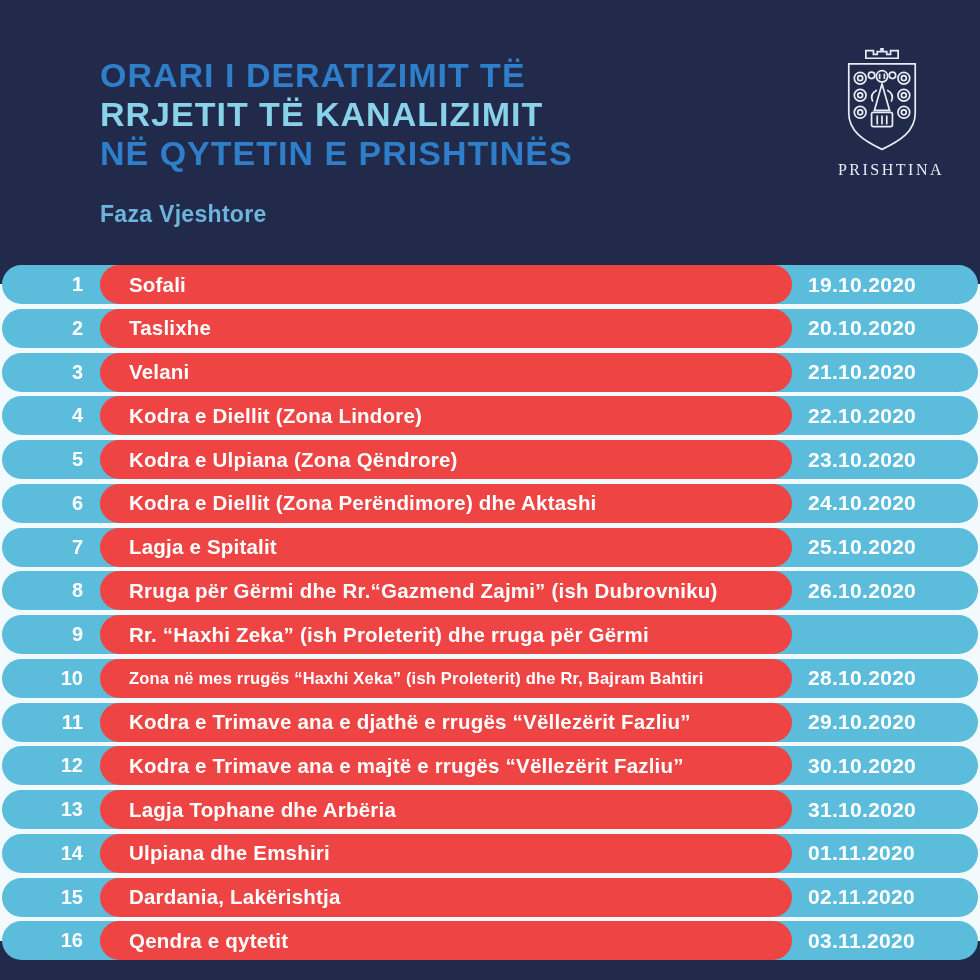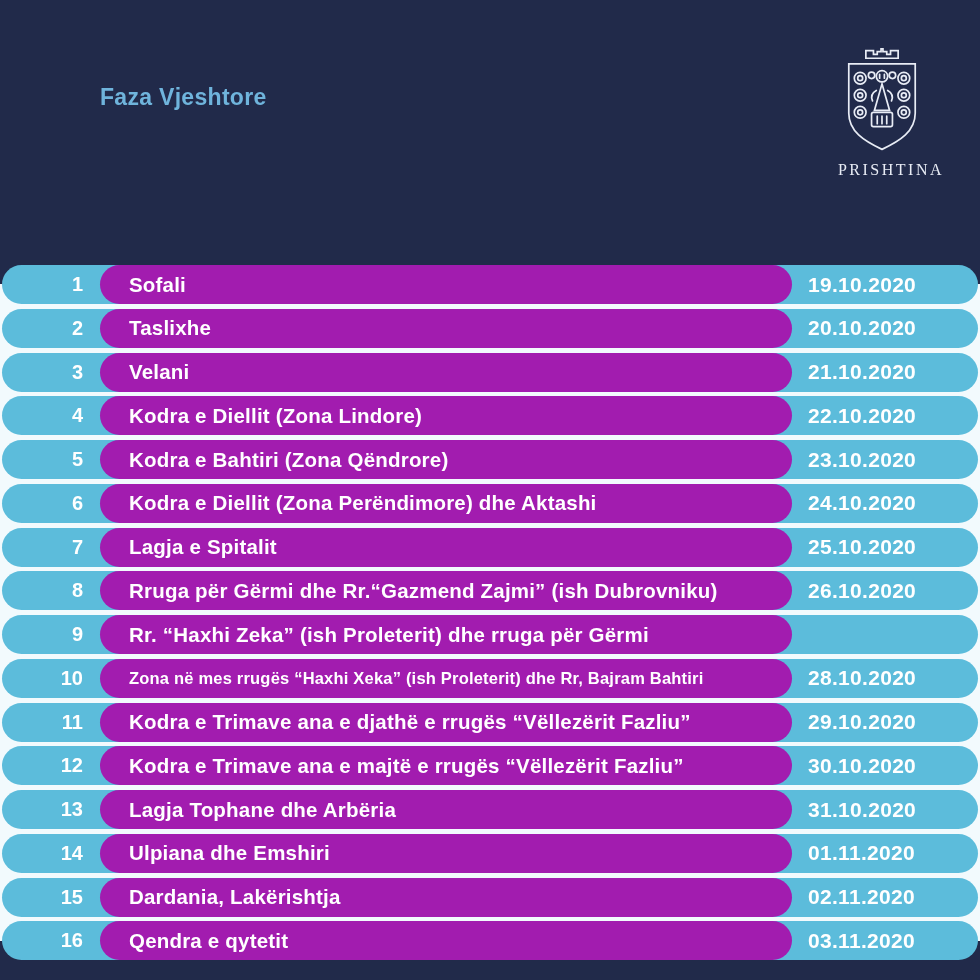--- a/index.html
+++ b/index.html
@@ -75,21 +75,21 @@
     flex: none;
     width: 98px;
     justify-content: flex-end;
     padding-right: 17px;
     font-size: 20px;
     font-weight: bold;
   }
   .main {
     flex: none;
     width: 692px;
-    background: #a21caf;
+    background: #ef4444;
     border-radius: 19.5px;
     padding-left: 29px;
     font-size: 20.5px;
     font-weight: bold;
     letter-spacing: 0.2px;
     white-space: nowrap;
     overflow: hidden;
   }
   .row.small .main { font-size: 16.5px; }
   .date {
@@ -99,20 +99,25 @@
     font-weight: bold;
     letter-spacing: 0.3px;
   }
 </style>
 </head>
 <body>
 
 <div class="page">
 
   <div class="header">
+    <div class="title">
+      <div class="t-blue">ORARI I DERATIZIMIT TË</div>
+      <div class="t-cyan">RRJETIT TË KANALIZIMIT</div>
+      <div class="t-blue">NË QYTETIN E PRISHTINËS</div>
+    </div>
     <div class="subtitle">Faza Vjeshtore</div>
 
     <div class="logo">
       <svg width="96" height="112" viewBox="0 0 100 118" fill="none" stroke="#e8ecf5" stroke-width="1.8" stroke-linecap="round">
 
         <path d="M33,15 v-8 h8 v4 h4 v-3 h4 v-3 h2 v3 h4 v3 h4 v-4 h8 v8 z"></path>
 
         <path d="M15,21 h70 v52 c0,19 -16,29 -35,38 c-19,-9 -35,-19 -35,-38 z"></path>
 
         <g>
@@ -167,21 +172,21 @@
   </div>
 
   <div class="row">
     <div class="cell num">4</div>
     <div class="cell main">Kodra e Diellit (Zona Lindore)</div>
     <div class="cell date">22.10.2020</div>
   </div>
 
   <div class="row">
     <div class="cell num">5</div>
-    <div class="cell main">Kodra e Bahtiri (Zona Qëndrore)</div>
+    <div class="cell main">Kodra e Ulpiana (Zona Qëndrore)</div>
     <div class="cell date">23.10.2020</div>
   </div>
 
   <div class="row">
     <div class="cell num">6</div>
     <div class="cell main">Kodra e Diellit (Zona Perëndimore) dhe Aktashi</div>
     <div class="cell date">24.10.2020</div>
   </div>
 
   <div class="row">

